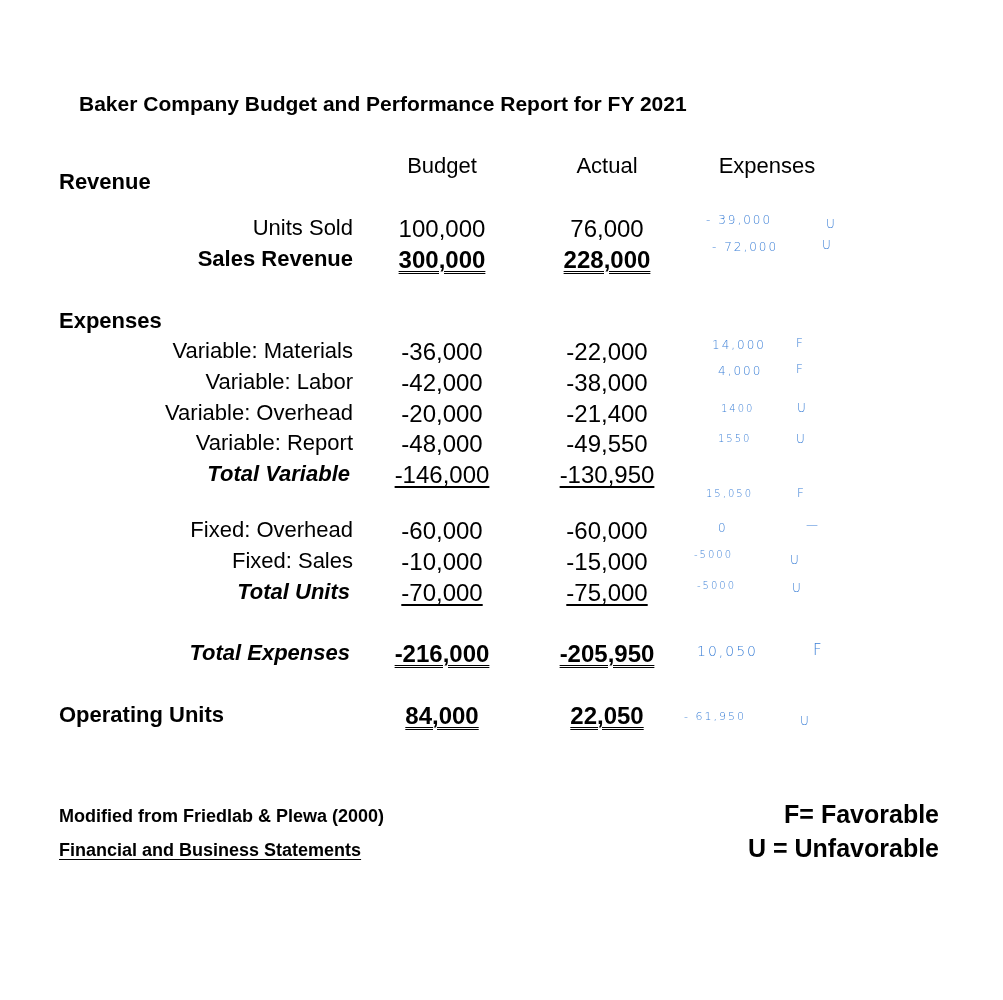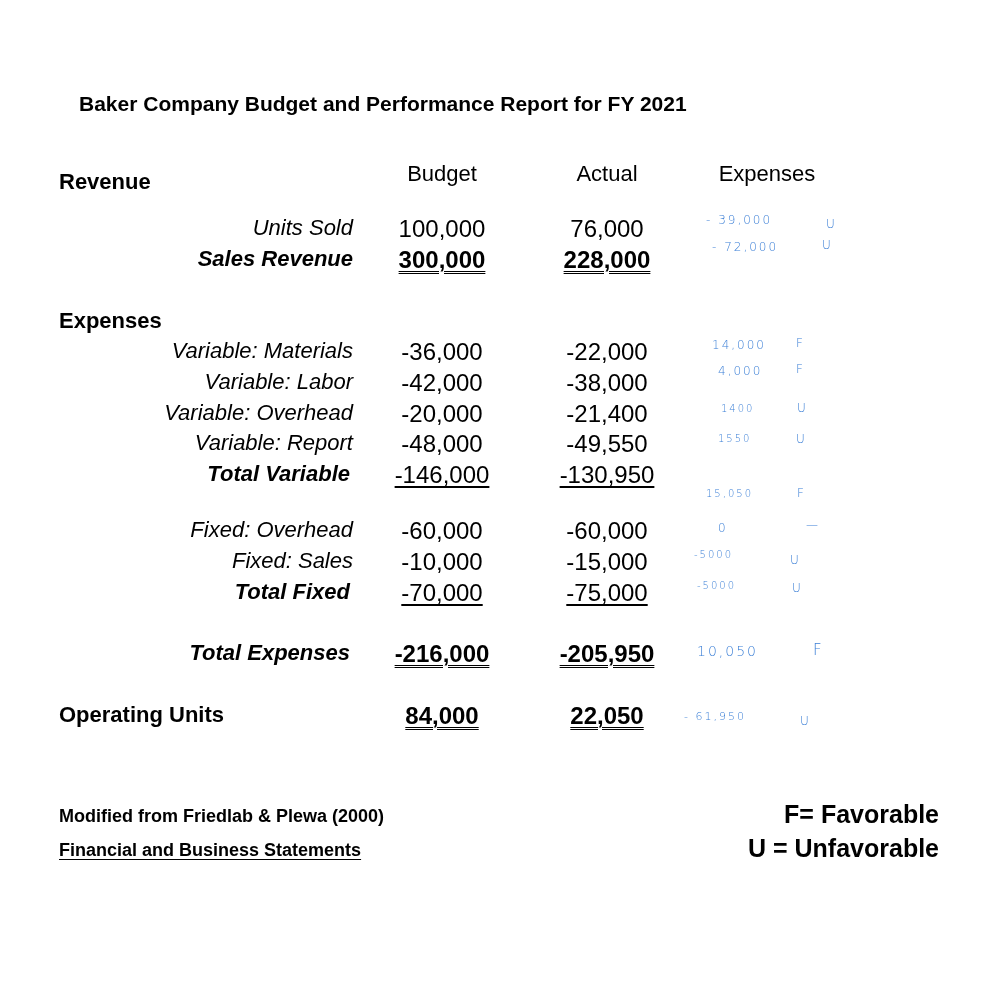--- a/index.html
+++ b/index.html
@@ -2,23 +2,23 @@
 <html><head>
 <meta charset="utf-8">
 <style>
   html, body { margin: 0; padding: 0; background: #ffffff; }
   body {
     width: 1003px; height: 1000px; position: relative; overflow: hidden;
     font-family: "Liberation Sans", sans-serif; color: #000;
   }
   .abs { position: absolute; white-space: nowrap; }
   .title { left: 59px; top: 92px; font-size: 21px; font-weight: bold; margin-left: 20px; }
-  .colhead { top: 153px; font-size: 22px; text-align: center; margin-top: 8px; }
+  .colhead { top: 153px; font-size: 22px; text-align: center; }
   .section { left: 59px; font-size: 22px; font-weight: bold; }
-  .label { font-size: 22px; text-align: right; right: 650px; font-style: italic; }
+  .label { font-size: 22px; text-align: right; right: 650px; }
   .label.bold { font-weight: bold; }
   .label.bi { font-weight: bold; font-style: italic; right: 653px; }
   .num { font-size: 24px; text-align: center; }
   .budget { left: 383px; width: 118px; }
   .actual { left: 548px; width: 118px; }
   .ul { text-decoration: underline; text-underline-offset: 3px; }
   .bold { font-weight: bold; }
   .dbl { text-decoration: underline double; text-underline-offset: 3px; text-decoration-thickness: 1px; }
   .hand { font-family: "DejaVu Sans", sans-serif; color: #3b7fd6; font-size: 12px; letter-spacing: 2px; font-weight: 300; }
   .hand.flag { letter-spacing: 0; }
@@ -104,21 +104,21 @@
 
 <div>
   <div class="abs label" style="top:548px;">Fixed: Sales</div>
   <div class="abs num budget" style="top:548px;">-10,000</div>
   <div class="abs num actual" style="top:548px;">-15,000</div>
   <div class="abs hand" style="left:694px;top:549px;font-size:10px;">-5000</div>
   <div class="abs hand flag" style="left:790px;top:553px;">U</div>
 </div>
 
 <div>
-  <div class="abs label bi" style="top:579px;">Total Fixed</div>
+  <div class="abs label bi" style="top:579px;">Total Units</div>
   <div class="abs num budget ul" style="top:579px;">-70,000</div>
   <div class="abs num actual ul" style="top:579px;">-75,000</div>
   <div class="abs hand" style="left:697px;top:580px;font-size:10px;">-5000</div>
   <div class="abs hand flag" style="left:792px;top:581px;">U</div>
 </div>
 
 <div>
   <div class="abs label bi" style="top:640px;">Total Expenses</div>
   <div class="abs num budget bold dbl" style="top:640px;">-216,000</div>
   <div class="abs num actual bold dbl" style="top:640px;">-205,950</div>

